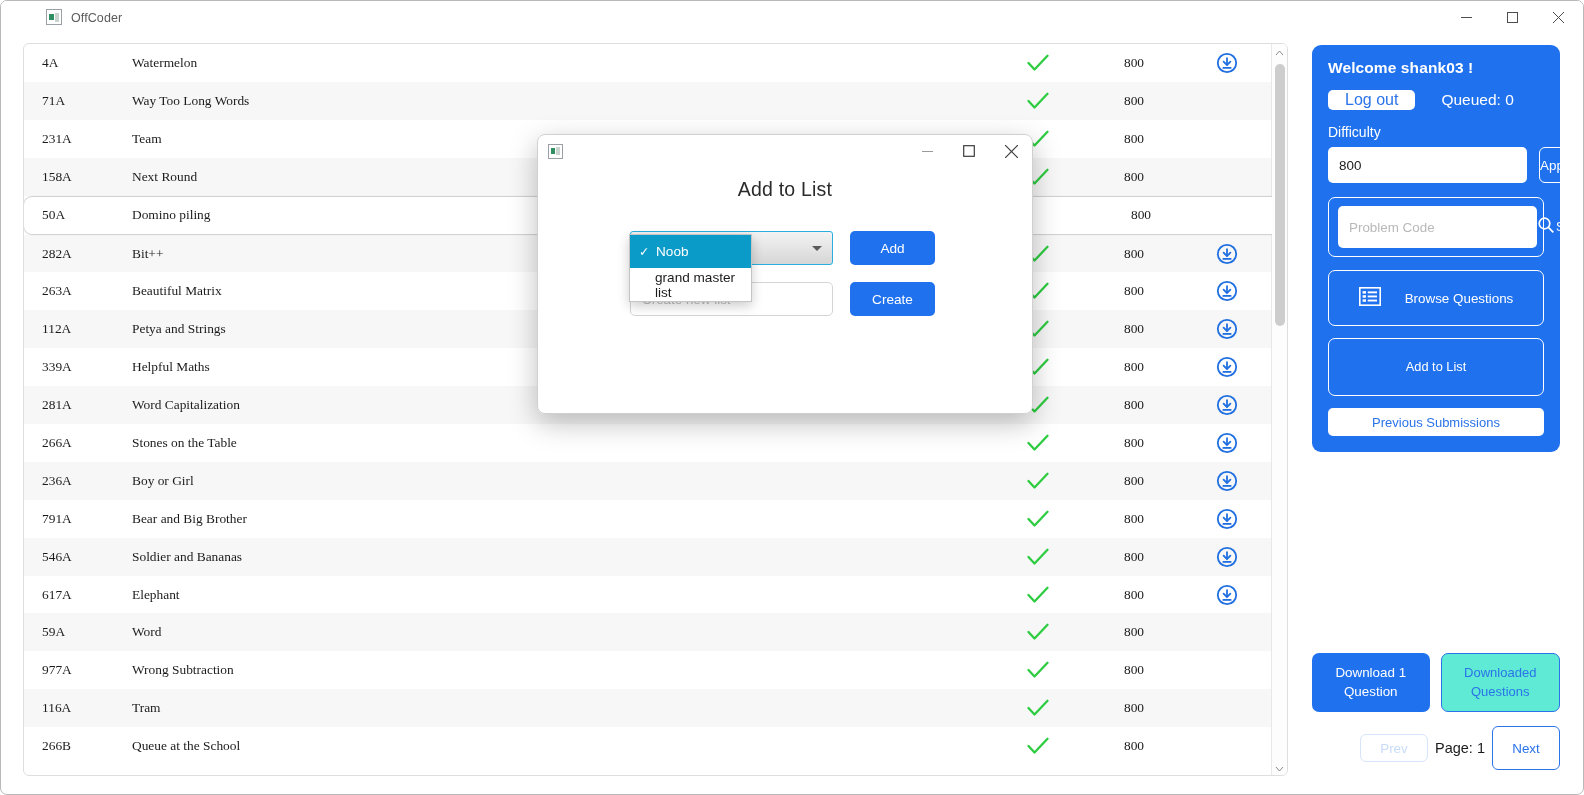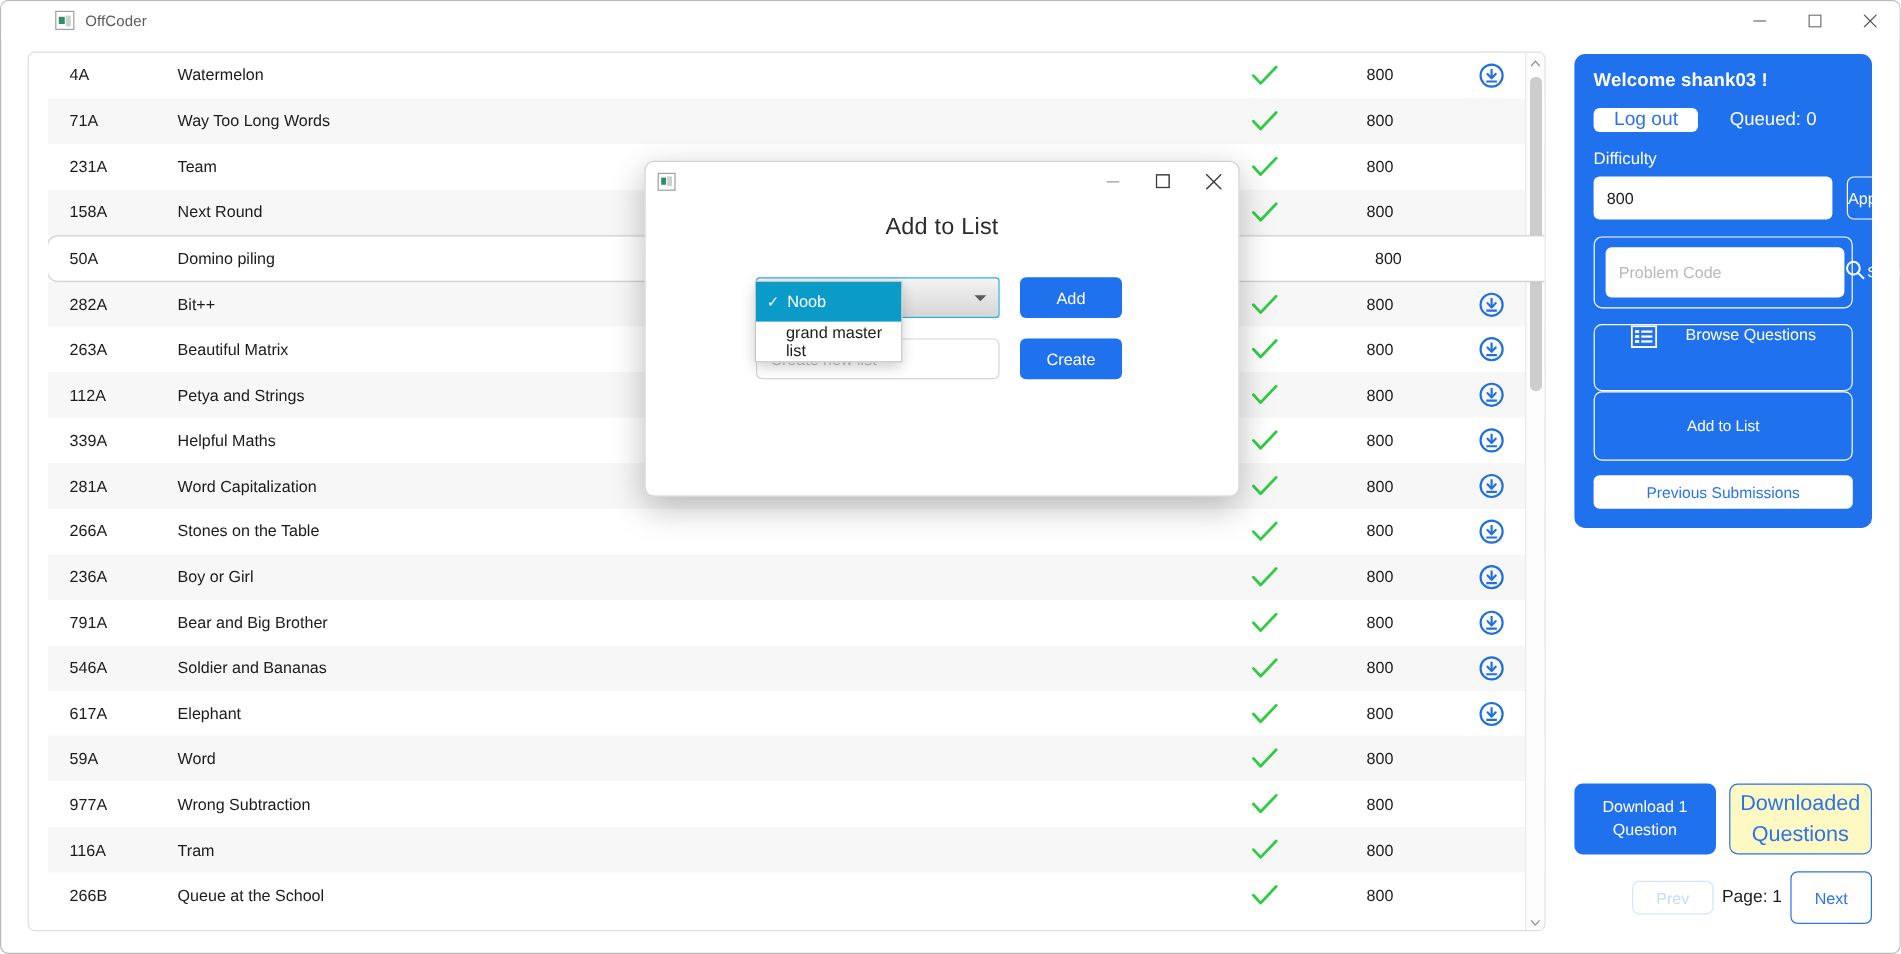--- a/index.html
+++ b/index.html
@@ -75,24 +75,25 @@
     top: 42px;
     width: 1265px;
     height: 733px;
     background: #ffffff;
     border: 1px solid #dedede;
     border-radius: 6px;
     overflow: hidden;
   }
   .table-scroll-area {
     position: absolute;
-    left: 16px; top: 0;
+    left: 0; top: 0;
     width: 1248px;
     height: 733px;
     overflow: hidden;
+    font-family: Liberation Serif, serif;
   }
   .row {
     position: relative;
     display: flex;
     align-items: center;
     height: 37.9px;
     font-size: 13.4px;
     color: #1b1b1b;
   }
   .row.alt { background: #f7f7f7; }
@@ -254,25 +255,27 @@
     cursor: pointer;
   }
   .search-side .lbl { font-size: 12.3px; color: #ffffff; }
   .browse-btn {
     width: 100%;
     height: 56px;
     border: 1.3px solid #ffffff;
     background: transparent;
     border-radius: 7px;
     display: flex;
+    align-items: center;
     justify-content: center;
     gap: 24px;
     color: #ffffff;
     font-size: 13.4px;
     cursor: pointer;
+    margin-bottom: 12px;
     font-family: "Liberation Sans", sans-serif;
   }
   .two-col {
     display: flex;
     gap: 11px;
     margin-bottom: 12px;
   }
   .plist-btn, .addlist-btn {
     flex: 1;
     height: 58px;
@@ -327,25 +330,25 @@
     border: none;
     border-radius: 7px;
     font-size: 13.4px;
     cursor: pointer;
     line-height: 1.4;
     font-family: "Liberation Sans", sans-serif;
   }
   .dled-q-btn {
     flex: 1;
     height: 59px;
-    background: #fef9c3;
+    background: #5eead4;
     color: #2b73e8;
     border: 1.3px solid #2b73e8;
     border-radius: 7px;
-    font-size: 18px;
+    font-size: 13px;
     cursor: pointer;
     line-height: 1.4;
     font-family: "Liberation Sans", sans-serif;
   }
   .pager {
     display: flex;
     align-items: center;
     justify-content: space-between;
     padding-left: 48px;
   }

